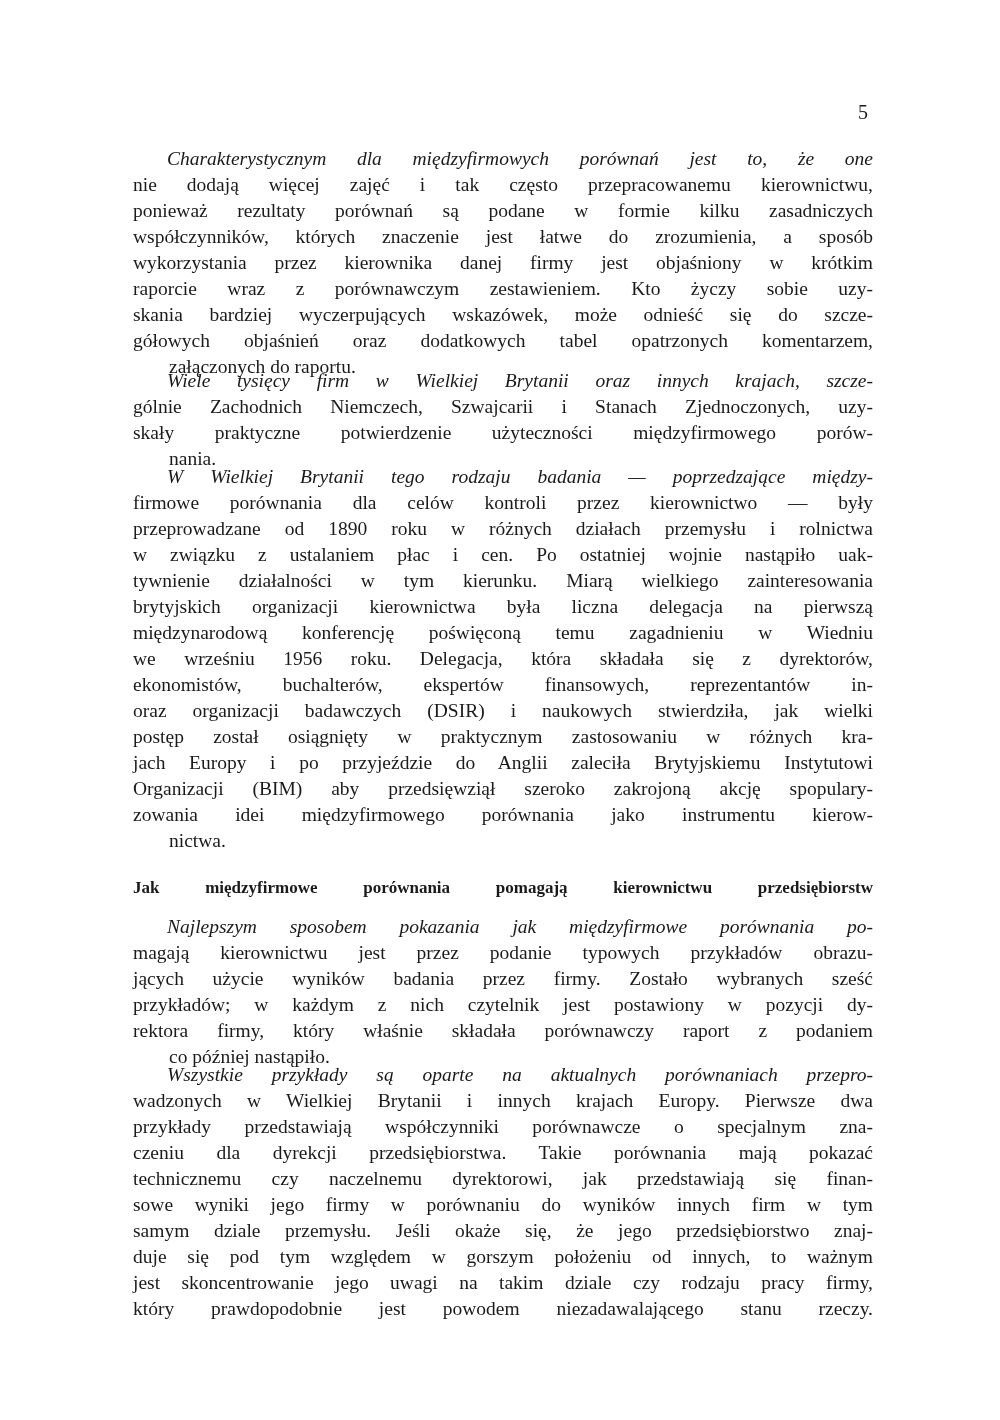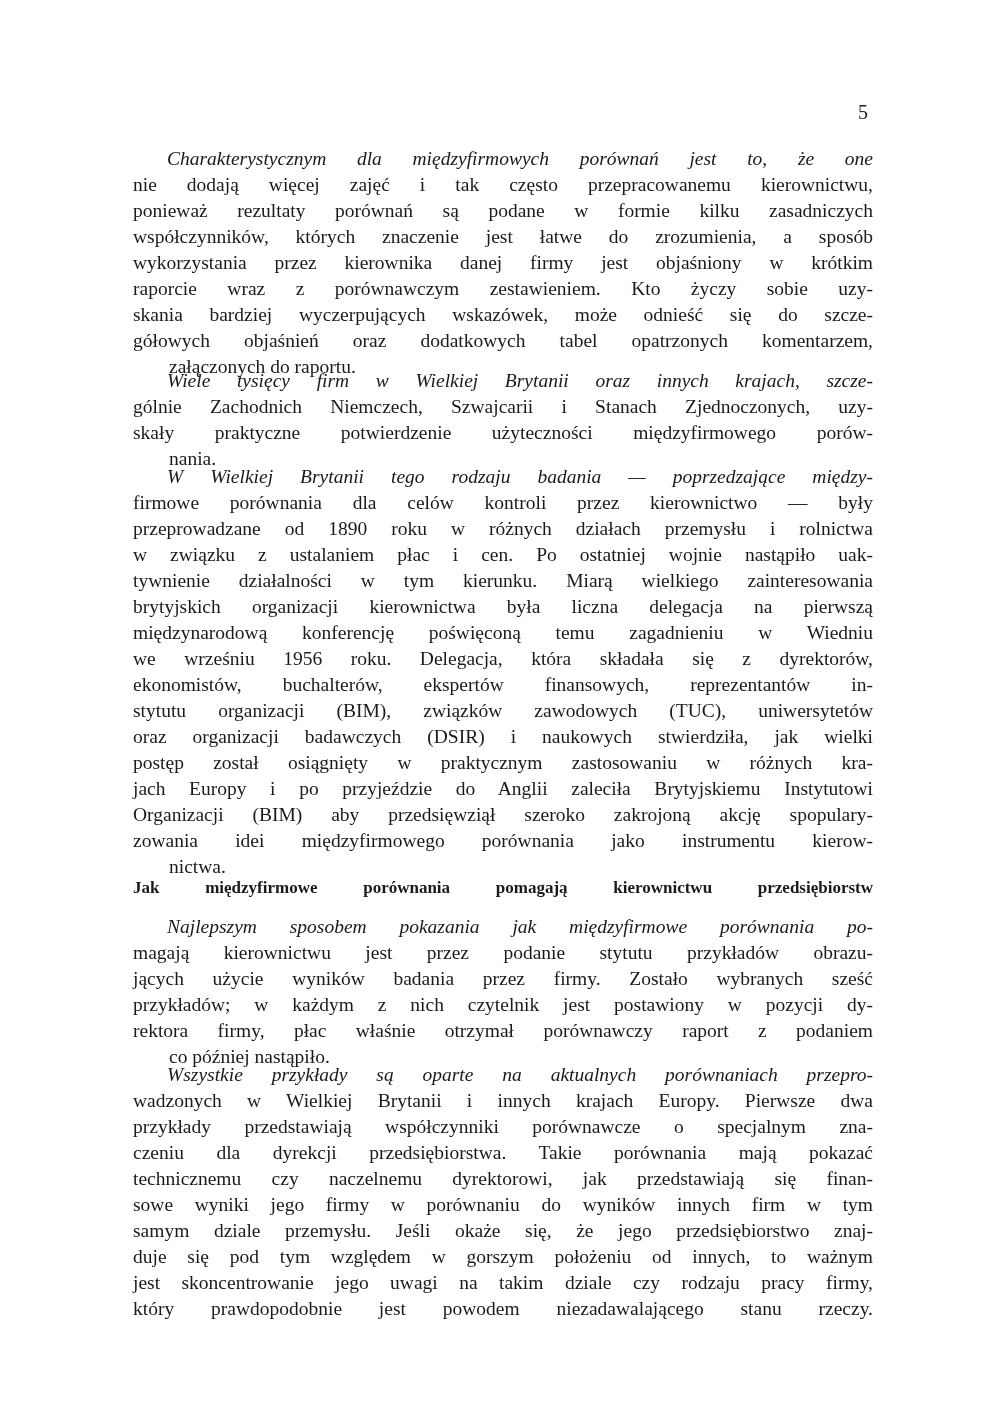--- a/index.html
+++ b/index.html
@@ -42,37 +42,36 @@
 <div class="text-block" style="top:464px;">
   <span class="line indent">W Wielkiej Brytanii tego rodzaju badania — poprzedzające między-</span>
   <span class="line">firmowe porównania dla celów kontroli przez kierownictwo — były</span>
   <span class="line">przeprowadzane od 1890 roku w różnych działach przemysłu i rolnictwa</span>
   <span class="line">w związku z ustalaniem płac i cen. Po ostatniej wojnie nastąpiło uak-</span>
   <span class="line">tywnienie działalności w tym kierunku. Miarą wielkiego zainteresowania</span>
   <span class="line">brytyjskich organizacji kierownictwa była liczna delegacja na pierwszą</span>
   <span class="line">międzynarodową konferencję poświęconą temu zagadnieniu w Wiedniu</span>
   <span class="line">we wrześniu 1956 roku. Delegacja, która składała się z dyrektorów,</span>
   <span class="line">ekonomistów, buchalterów, ekspertów finansowych, reprezentantów in-</span>
-  <span class="line">stytutu organizacji (BIM), związków zawodowych (TUC), uniwersytetów</span>
   <span class="line">oraz organizacji badawczych (DSIR) i naukowych stwierdziła, jak wielki</span>
   <span class="line">postęp został osiągnięty w praktycznym zastosowaniu w różnych kra-</span>
   <span class="line">jach Europy i po przyjeździe do Anglii zaleciła Brytyjskiemu Instytutowi</span>
   <span class="line">Organizacji (BIM) aby przedsięwziął szeroko zakrojoną akcję spopulary-</span>
   <span class="line">zowania idei międzyfirmowego porównania jako instrumentu kierow-</span>
   <span class="line last">nictwa.</span>
 </div>
 
 <div class="heading">Jak międzyfirmowe porównania pomagają kierownictwu przedsiębiorstw</div>
 
 <div class="text-block" style="top:914px;">
   <span class="line indent">Najlepszym sposobem pokazania jak międzyfirmowe porównania po-</span>
-  <span class="line">magają kierownictwu jest przez podanie stytutu przykładów obrazu-</span>
+  <span class="line">magają kierownictwu jest przez podanie typowych przykładów obrazu-</span>
   <span class="line">jących użycie wyników badania przez firmy. Zostało wybranych sześć</span>
   <span class="line">przykładów; w każdym z nich czytelnik jest postawiony w pozycji dy-</span>
-  <span class="line">rektora firmy, płac właśnie otrzymał porównawczy raport z podaniem</span>
+  <span class="line">rektora firmy, który właśnie składała porównawczy raport z podaniem</span>
   <span class="line last">co później nastąpiło.</span>
 </div>
 
 <div class="text-block" style="top:1062px;">
   <span class="line indent">Wszystkie przykłady są oparte na aktualnych porównaniach przepro-</span>
   <span class="line">wadzonych w Wielkiej Brytanii i innych krajach Europy. Pierwsze dwa</span>
   <span class="line">przykłady przedstawiają współczynniki porównawcze o specjalnym zna-</span>
   <span class="line">czeniu dla dyrekcji przedsiębiorstwa. Takie porównania mają pokazać</span>
   <span class="line">technicznemu czy naczelnemu dyrektorowi, jak przedstawiają się finan-</span>
   <span class="line">sowe wyniki jego firmy w porównaniu do wyników innych firm w tym</span>

